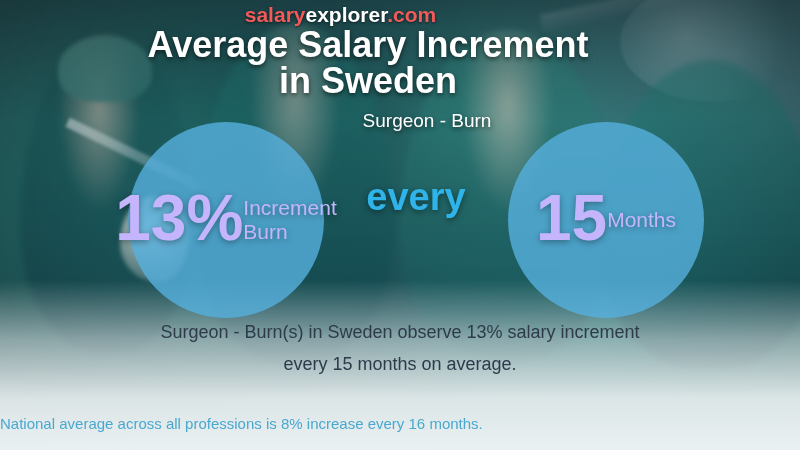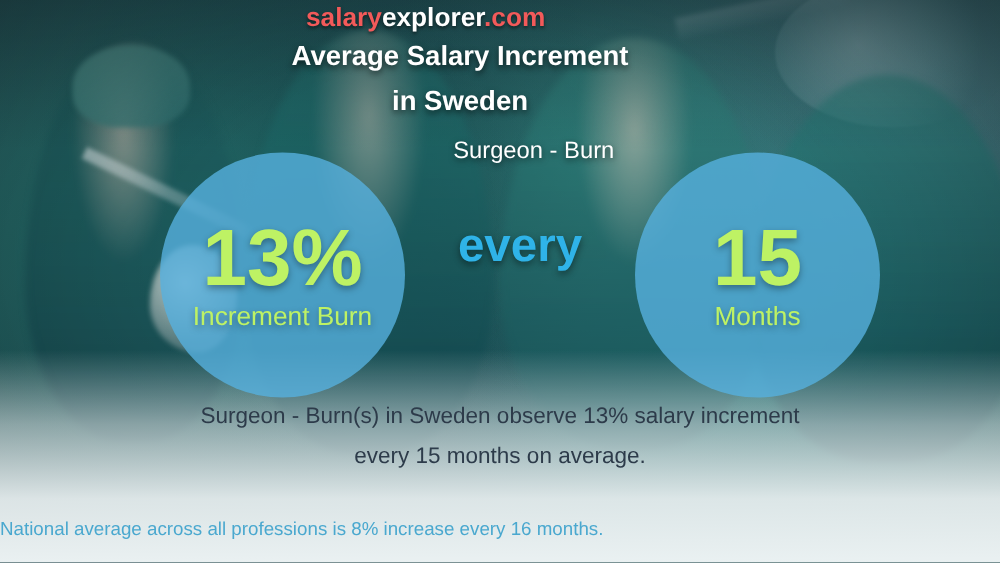--- a/index.html
+++ b/index.html
@@ -106,21 +106,21 @@
   .brand .dotcom { color: #f25a5a; }
 
   
   .title {
     position: absolute;
     top: 27px;
     left: 0;
     width: 736px;
     text-align: center;
     color: #ffffff;
-    font-size: 22px;
+    font-size: 36px;
     font-weight: bold;
     line-height: 36px;
     text-shadow: 0 2px 5px rgba(0,0,0,0.6);
   }
   .subtitle {
     position: absolute;
     top: 110px;
     left: 0;
     width: 800px;
     text-align: center;
@@ -130,24 +130,24 @@
     text-shadow: 0 2px 5px rgba(0,0,0,0.6);
     padding-left: 27px;
   }
 
   
   .circle {
     position: absolute;
     border-radius: 50%;
     background: rgba(86,176,222,0.80);
     display: flex;
-    flex-direction: column;
+    flex-direction: row;
     align-items: center;
     justify-content: center;
-    color: #bef264;
+    color: #c4b5fd;
     text-shadow: 0 2px 6px rgba(0,0,0,0.35);
   }
   .circle-left { left: 128px; top: 122px; width: 196px; height: 196px; }
   .circle-right { left: 508px; top: 122px; width: 196px; height: 196px; }
   .circle .value {
     font-size: 64px;
     font-weight: bold;
     line-height: 64px;
     margin-bottom: 4px;
   }

